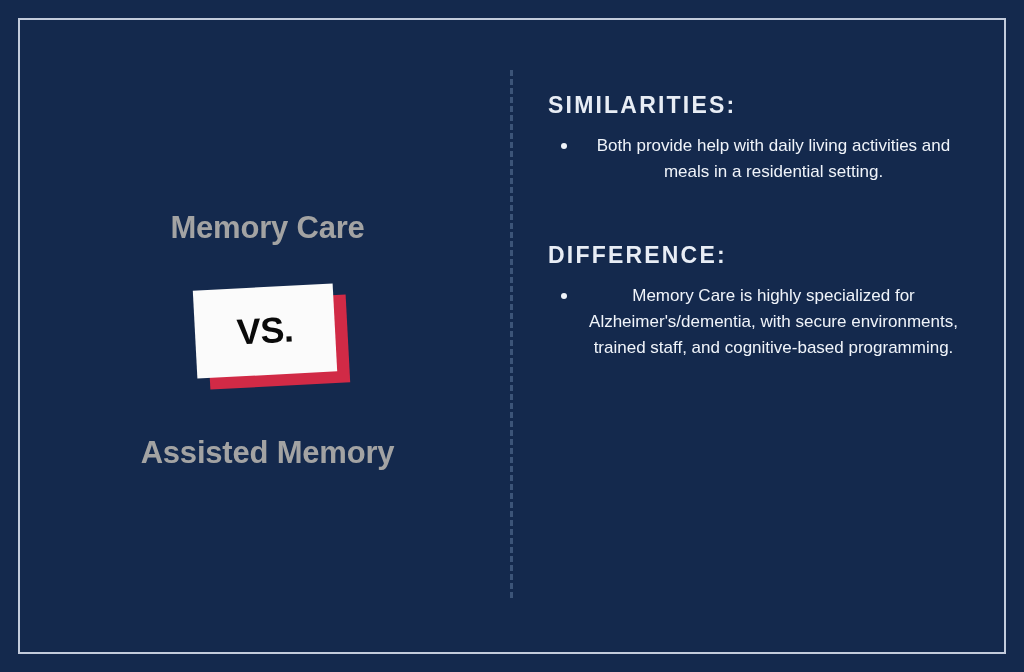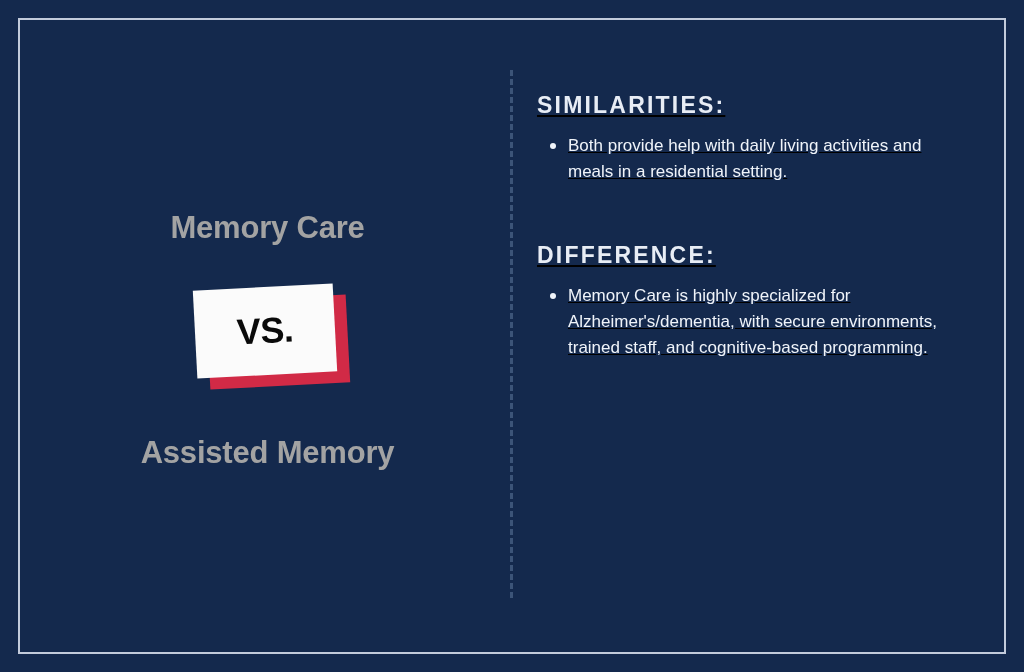--- a/index.html
+++ b/index.html
@@ -90,38 +90,38 @@
     left: 510px;
     top: 70px;
     width: 0px;
     height: 528px;
     border-left: 3px dashed #3c5478;
   }
 
   
   #right-panel {
     position: absolute;
-    left: 537px;
+    left: 548px;
     top: 92px;
     width: 420px;
-    text-decoration: underline;
   }
   .section-heading {
     color: #E8EDF5;
     font-size: 23px;
     font-weight: bold;
     letter-spacing: 2.2px;
     margin: 0 0 14px 0;
   }
   #difference-block { margin-top: 56px; }
 
   ul.bullets {
     list-style: none;
     margin: 0;
     padding: 0;
+    text-align: center;
   }
   ul.bullets li {
     position: relative;
     padding-left: 31px;
     margin-bottom: 20px;
     color: #F0F4FA;
     font-size: 17px;
     line-height: 1.55;
   }
   ul.bullets li:last-child { margin-bottom: 0; }

